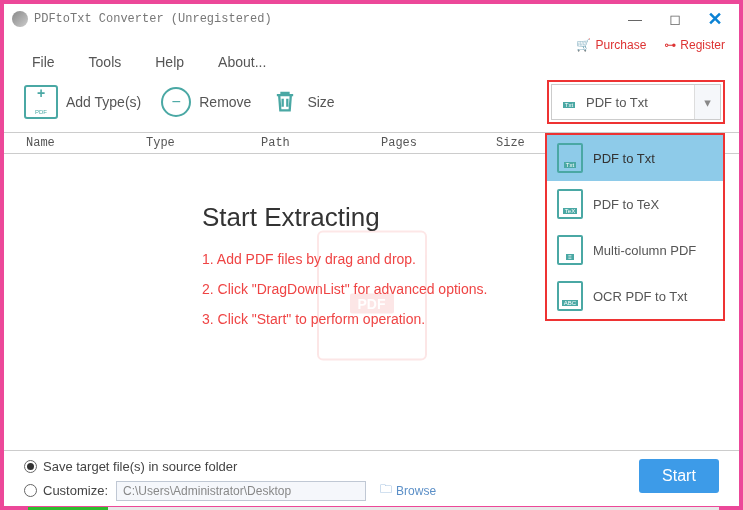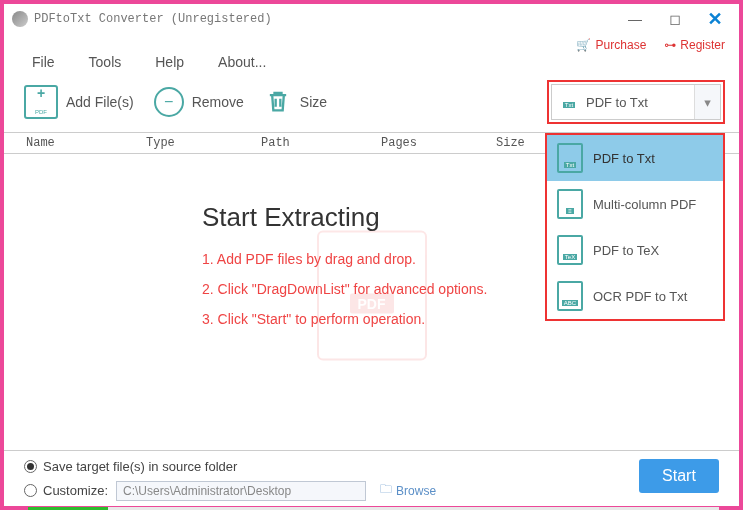--- a/index.html
+++ b/index.html
@@ -80,21 +80,21 @@
   <div class="menubar">
     <span>File</span>
     <span>Tools</span>
     <span>Help</span>
     <span>About...</span>
   </div>
 
   <div class="toolbar">
     <div class="tbtn">
       <div class="iconbox addf"></div>
-      <span>Add File(s)</span>
+      <span>Add Type(s)</span>
     </div>
     <div class="tbtn">
       <div class="circleicon">−</div>
       <span>Remove</span>
     </div>
     <div class="tbtn">
       <div class="clearicon">
         <svg viewBox="0 0 24 24">
             <path d="M5 7h14M9 7V5h6v2M7 7l1 13h8l1-13M10 10v7M14 10v7"></path>
           </svg>
@@ -132,29 +132,29 @@
 
   <div class="dropdown">
     <div class="item sel">
       <div class="docico">
           <span class="tag">Txt</span>
         </div>
       <span>PDF to Txt</span>
     </div>
     <div class="item">
       <div class="docico">
+          <span class="tag">TeX</span>
+        </div>
+      <span>PDF to TeX</span>
+    </div>
+    <div class="item">
+      <div class="docico">
           <span class="tag">≡</span>
         </div>
       <span>Multi-column PDF</span>
-    </div>
-    <div class="item">
-      <div class="docico">
-          <span class="tag">TeX</span>
-        </div>
-      <span>PDF to TeX</span>
     </div>
     <div class="item">
       <div class="docico">
           <span class="tag">ABC</span>
         </div>
       <span>OCR PDF to Txt</span>
     </div>
   </div>
 
   <div class="bottom">

